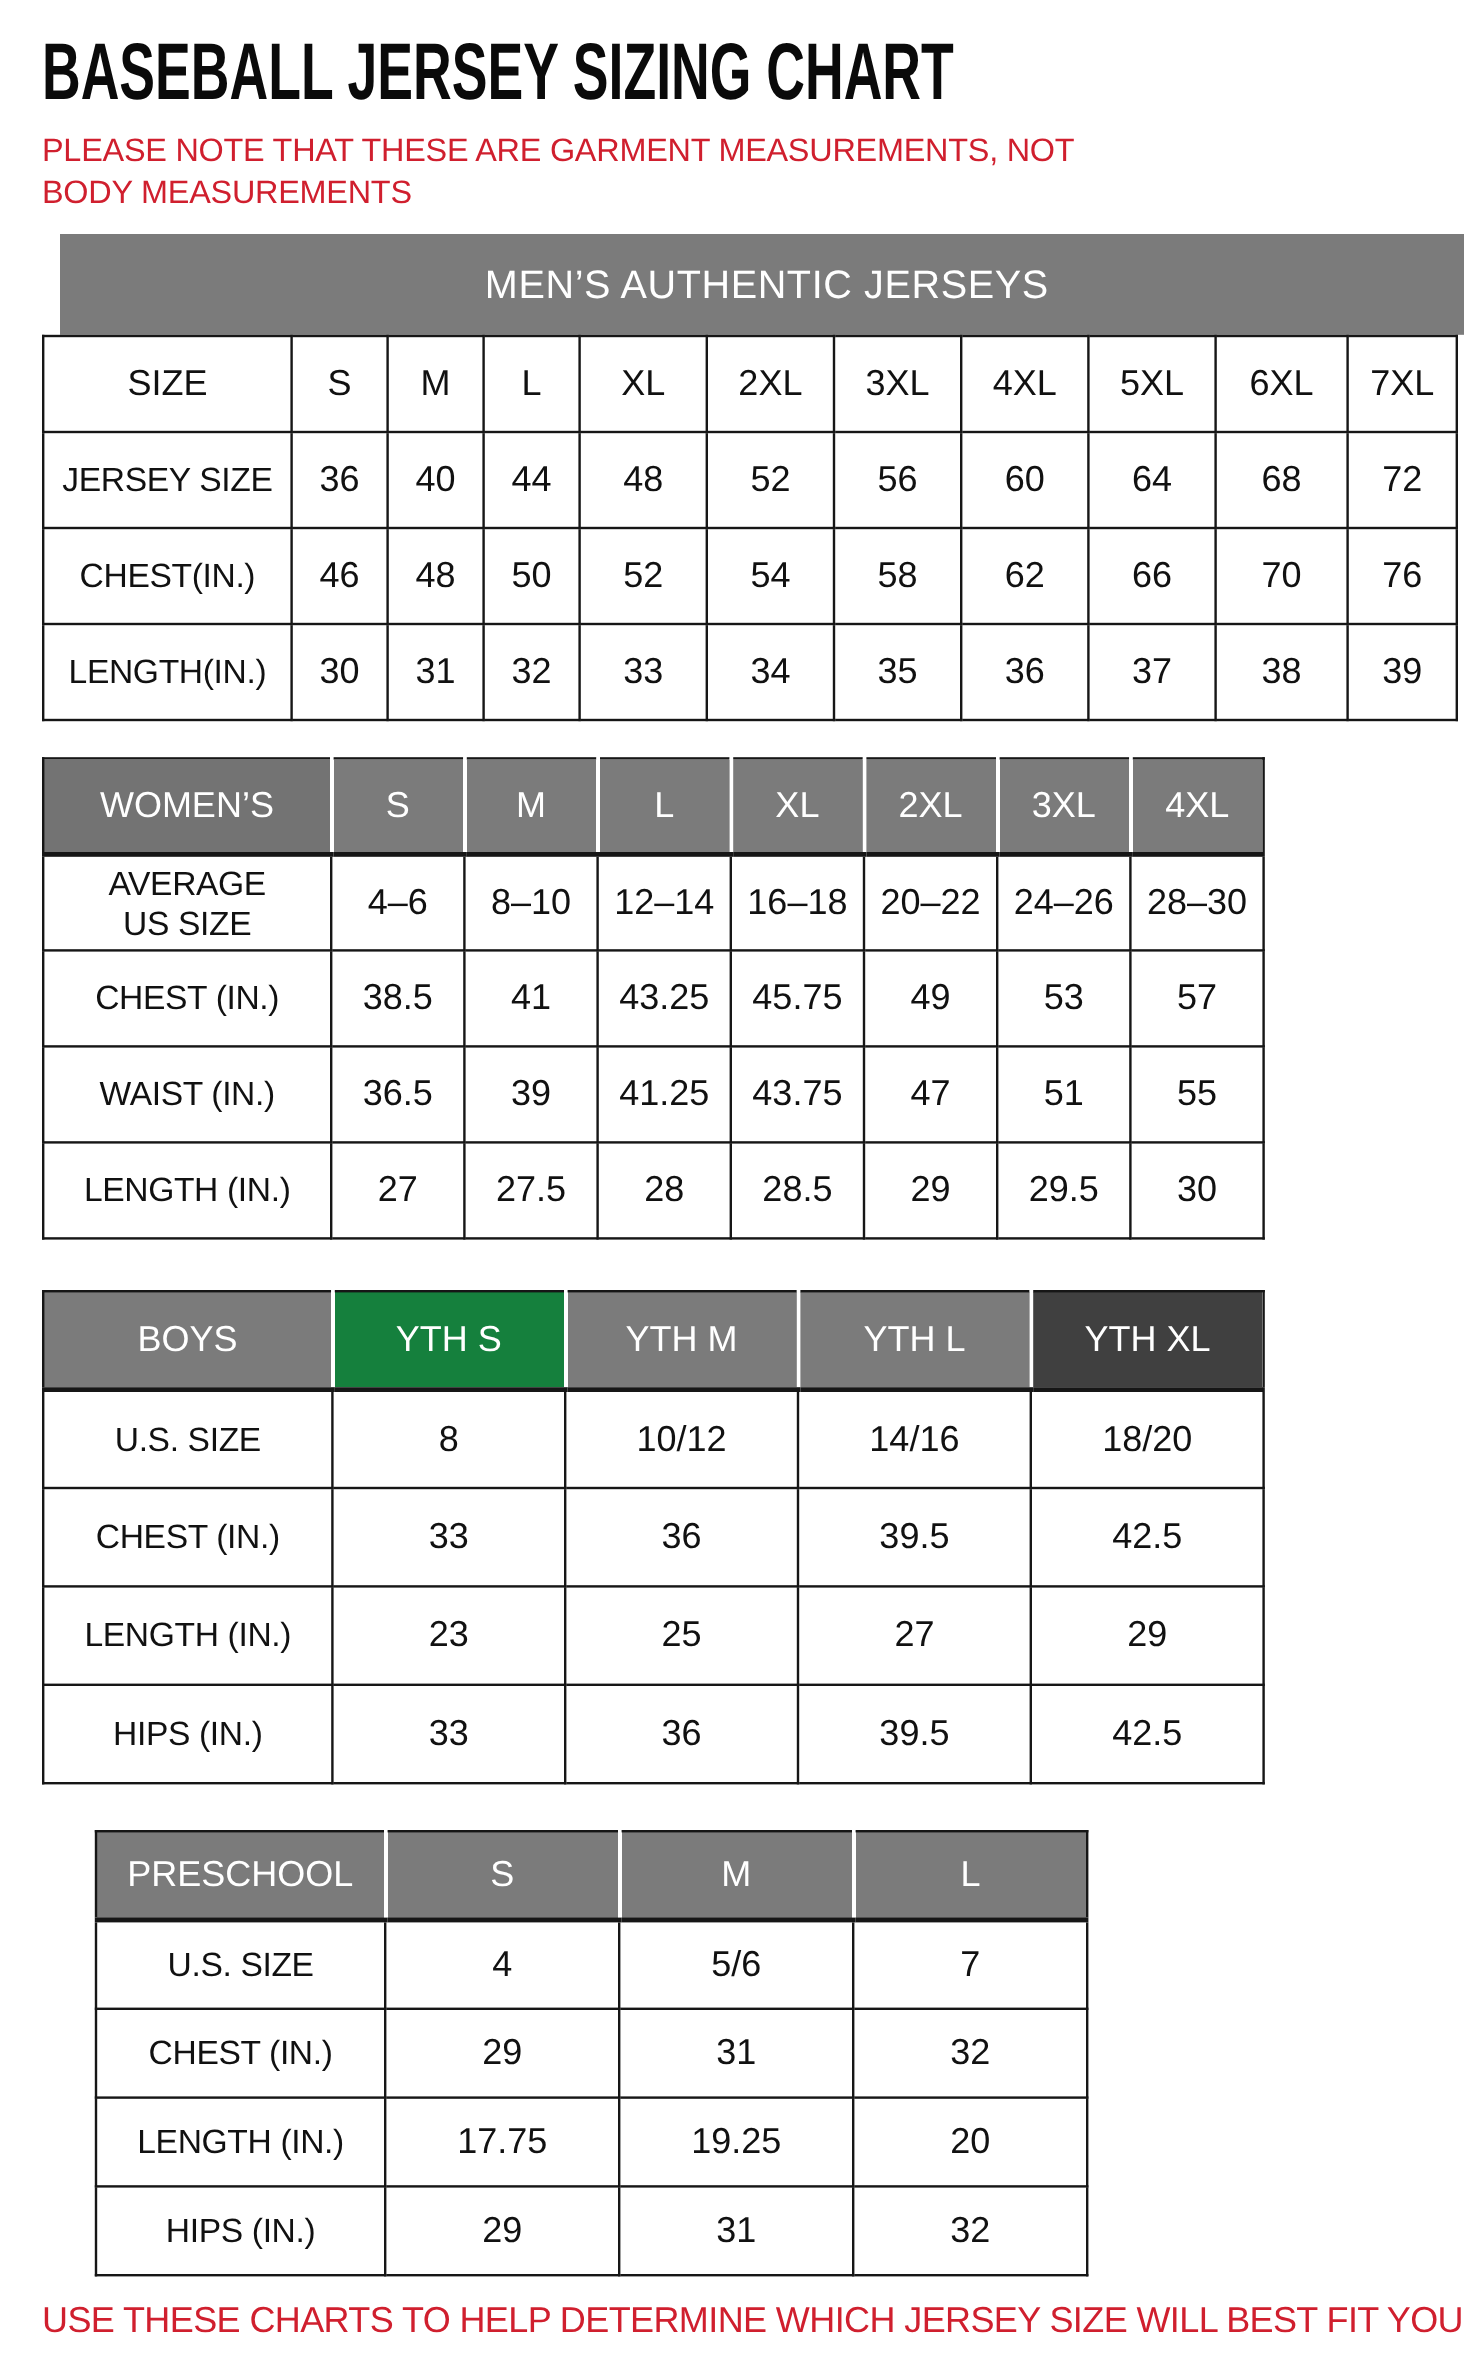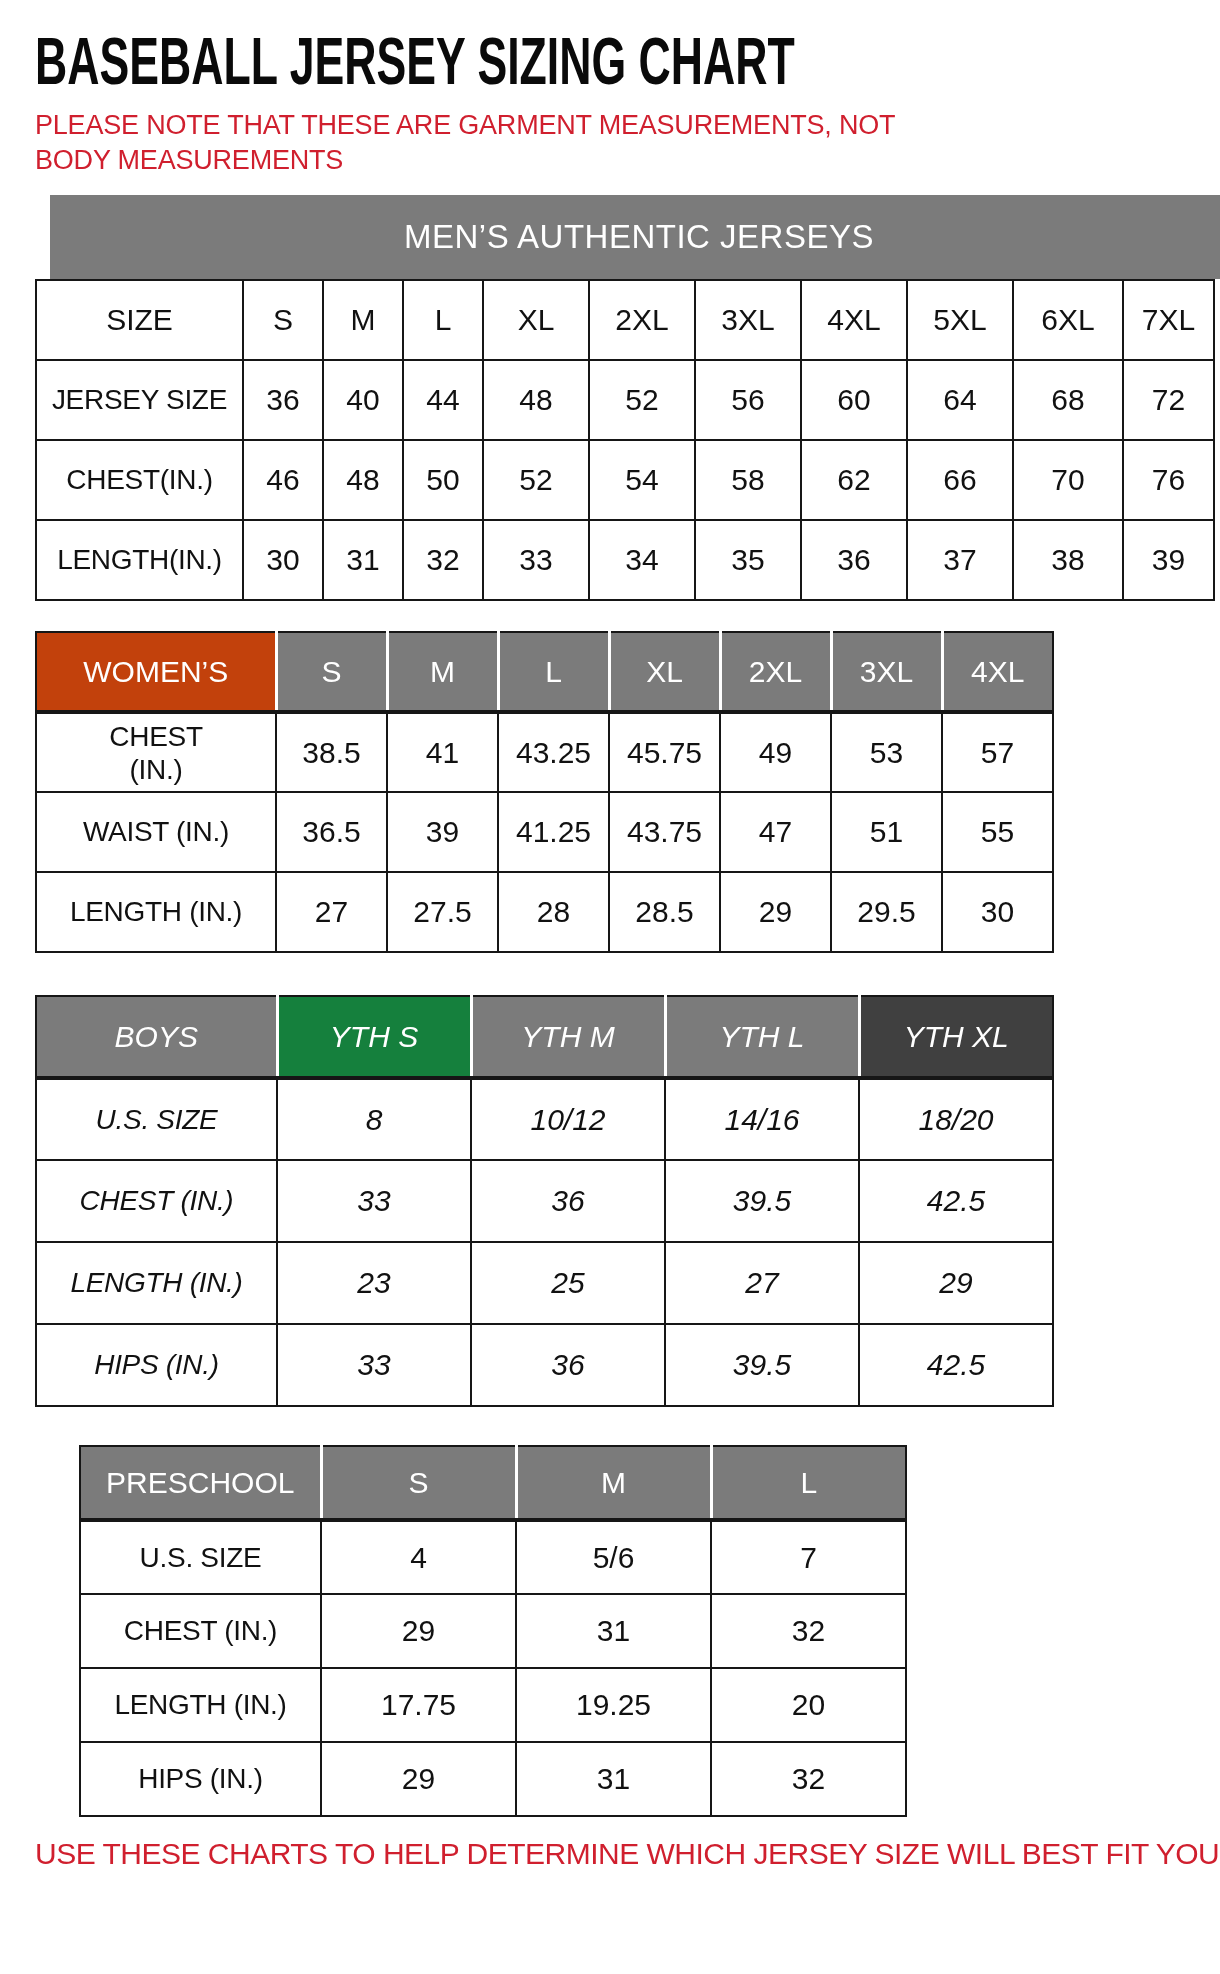--- a/index.html
+++ b/index.html
@@ -195,31 +195,41 @@
             <col style="width: 111px;">
             <col style="width: 111px;">
             <col style="width: 111px;">
             <col style="width: 111px;">
             <col style="width: 111px;">
             <col style="width: 111px;">
             <col style="width: 111px;">
           </colgroup>
           <thead>
             <tr>
-              <th class="gray-h" style="background: #c2410c;">WOMEN’S</th>
+              <th class="gray-h" style="background: #737373;">WOMEN’S</th>
               <th class="gray-h" style="background: rgb(123, 123, 123);">S</th>
               <th class="gray-h" style="background: rgb(123, 123, 123);">M</th>
               <th class="gray-h" style="background: rgb(123, 123, 123);">L</th>
               <th class="gray-h" style="background: rgb(123, 123, 123);">XL</th>
               <th class="gray-h" style="background: rgb(123, 123, 123);">2XL</th>
               <th class="gray-h" style="background: rgb(123, 123, 123);">3XL</th>
               <th class="gray-h" style="background: rgb(123, 123, 123);">4XL</th>
             </tr>
           </thead>
           <tbody>
+            <tr>
+              <td class="label-cell"><span>AVERAGE US SIZE</span></td>
+              <td class="value-cell">4–6</td>
+              <td class="value-cell">8–10</td>
+              <td class="value-cell">12–14</td>
+              <td class="value-cell">16–18</td>
+              <td class="value-cell">20–22</td>
+              <td class="value-cell">24–26</td>
+              <td class="value-cell">28–30</td>
+            </tr>
             <tr>
               <td class="label-cell"><span>CHEST (IN.)</span></td>
               <td class="value-cell">38.5</td>
               <td class="value-cell">41</td>
               <td class="value-cell">43.25</td>
               <td class="value-cell">45.75</td>
               <td class="value-cell">49</td>
               <td class="value-cell">53</td>
               <td class="value-cell">57</td>
             </tr>
@@ -243,21 +253,21 @@
               <td class="value-cell">29.5</td>
               <td class="value-cell">30</td>
             </tr>
           </tbody>
         </table>
       </div>
   </div>
 
   <div class="section-boys">
     <div id="boys-table">
-        <table class="sizing-table t-boys" style="width: 1017px; font-style: italic;">
+        <table class="sizing-table t-boys" style="width: 1017px;">
           <colgroup>
             <col style="width: 241px;">
             <col style="width: 194px;">
             <col style="width: 194px;">
             <col style="width: 194px;">
             <col style="width: 194px;">
           </colgroup>
           <thead>
             <tr>
               <th class="gray-h" style="background: rgb(123, 123, 123);">BOYS</th>

